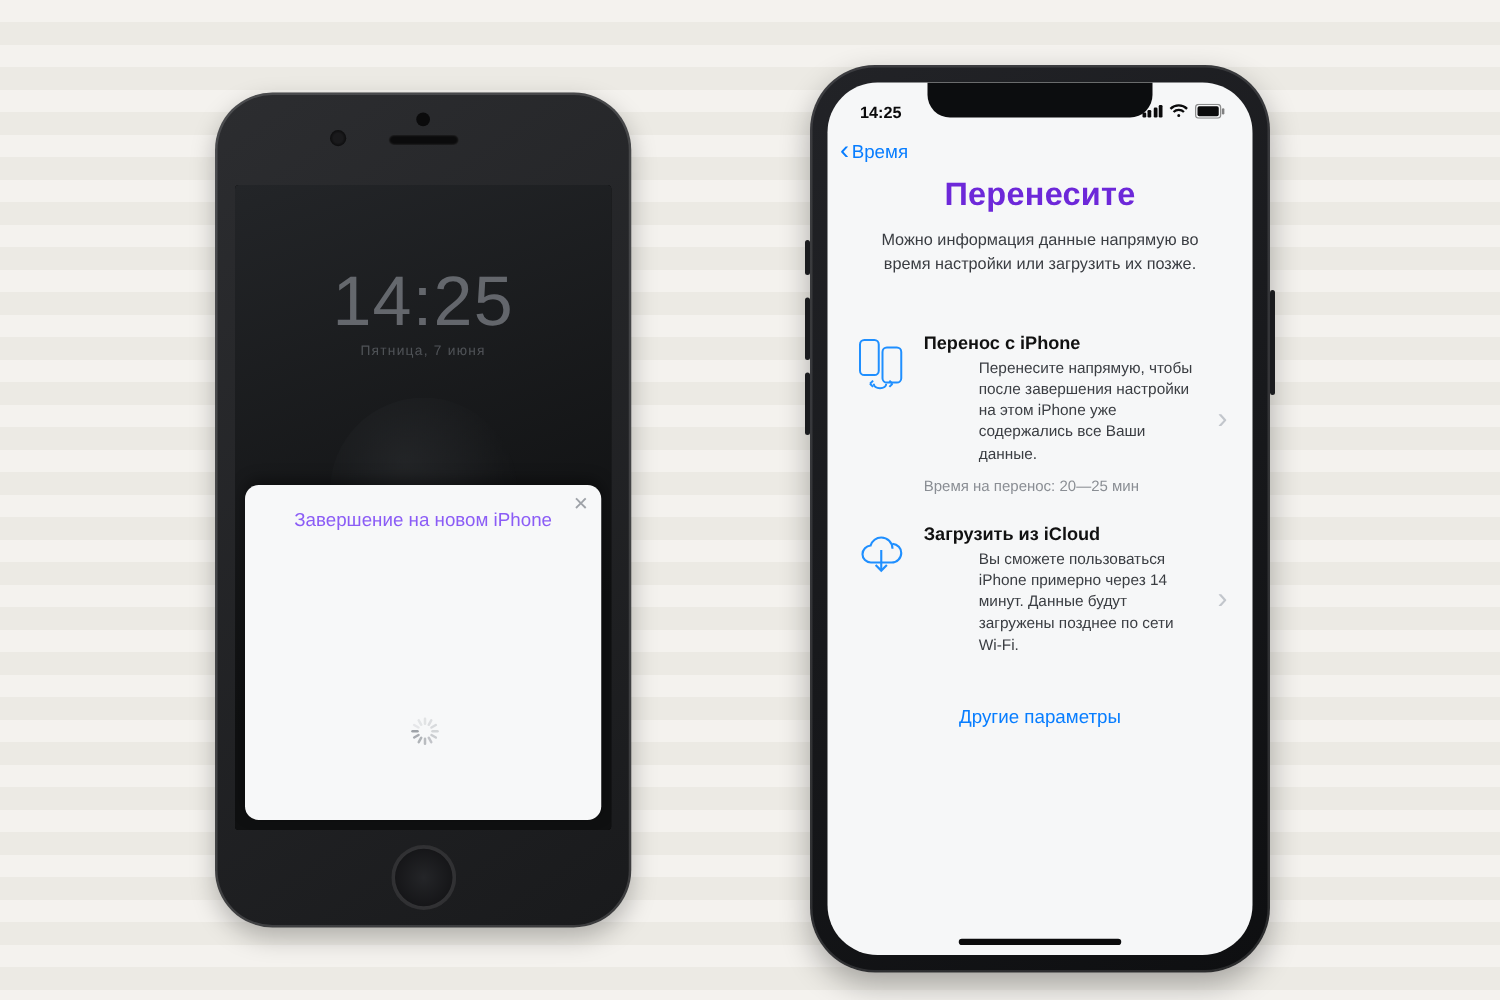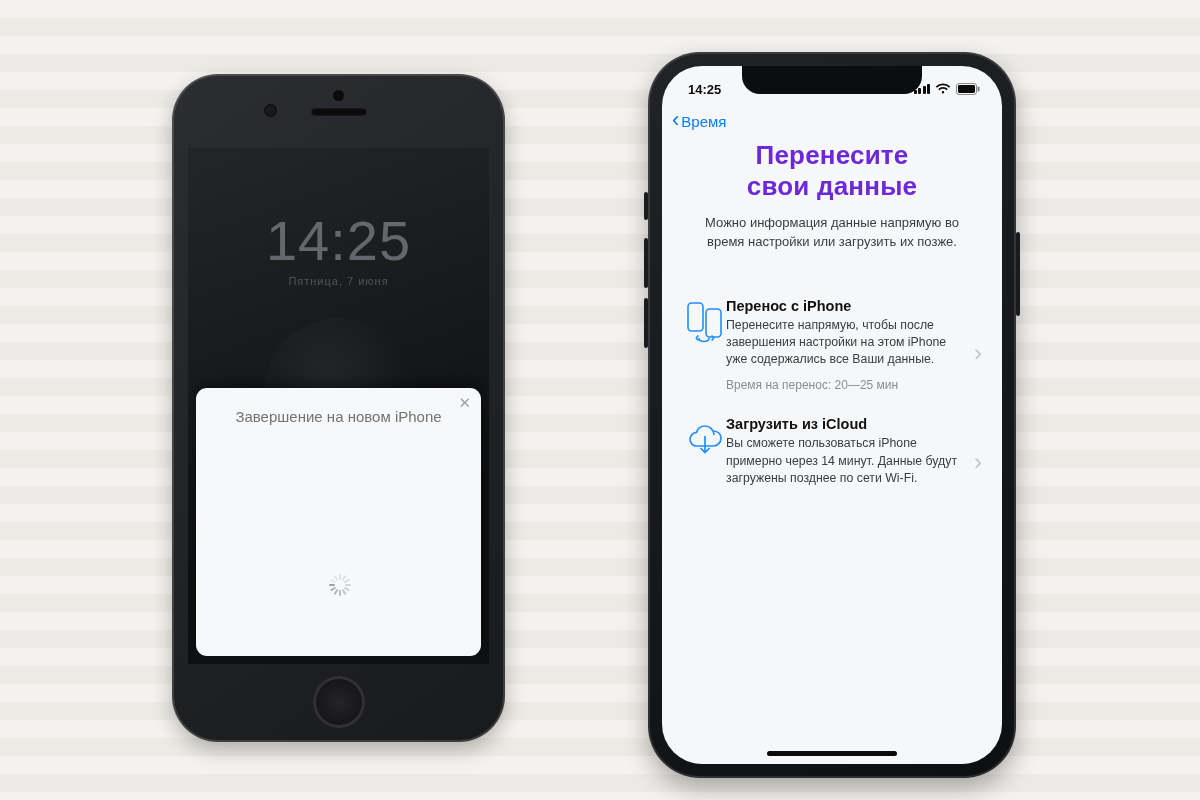--- a/index.html
+++ b/index.html
@@ -101,21 +101,21 @@
     border-radius: 11px;
     padding: 18px 14px 14px 14px;
     text-align: center;
     box-shadow: 0 -4px 12px rgba(0,0,0,.4);
   }
   .old-modal .close {
     position: absolute; top: 6px; right: 10px;
     font-size: 15px; color: #9ea2a8;
   }
   .old-modal-title {
-    font-size: 15px; color: #737373; font-weight: 400;
+    font-size: 15px; color: #8b5cf6; font-weight: 400;
     margin-top: 2px;
   }
   .old-modal-body {
     font-size: 9px; color: #8c9096; line-height: 1.35;
     margin-top: 8px; padding: 0 6px;
   }
   .spinner {
     position: absolute;
     bottom: 60px; left: 50%; transform: translateX(-50%);
     width: 22px; height: 22px;
@@ -193,28 +193,28 @@
   }
   .back-link { color:#077dff; font-size:15px; display:flex; align-items:center; gap:2px; }
   .back-link .chev { font-size:22px; line-height:0; position:relative; top:-1px; }
 
   .content { flex:1; padding: 4px 24px 0 24px; text-align:center; overflow:hidden; }
   .title-lg { font-size:26px; font-weight:700; color:#6d28d9; letter-spacing:.2px; }
   .subtitle { font-size:13px; color:#3a3d42; margin-top:12px; line-height:1.45; padding:0 6px; }
 
   .options { margin-top:42px; text-align:left; }
   .option {
-    display:flex; align-items:flex-start; gap:2px;
+    display:flex; align-items:flex-start; gap:15px;
     padding: 4px 0 20px 0;
     position:relative;
   }
   .opt-icon { width:38px; flex-shrink:0; display:flex; align-items:flex-start; justify-content:center; padding-top:2px; }
   .opt-body { flex:1; padding-right:18px; }
   .opt-title { font-size:14.5px; font-weight:600; color:#111; }
-  .opt-desc { font-size:12.3px; color:#3a3d42; line-height:1.4; margin-top:3px; }
+  .opt-desc { font-size:12.3px; color:#3a3d42; line-height:1.4; margin-top:3px;margin-left:44px; }
   .opt-meta { font-size:12px; color:#8a8e94; margin-top:10px; }
   .chev-right {
     position:absolute; right:-4px; top:38%;
     color:#c2c6cc; font-size:24px; font-weight:300;
   }
 
   .other-link {
     color:#077dff; font-size:15px; text-align:center;
     margin-top:20px;
   }
@@ -295,21 +295,20 @@
 
     <div class="nav-bar">
       <div class="back-link">
         <span class="chev">‹</span>
         <span>Время</span>
       </div>
     </div>
 
     <div class="content">
       <div class="title-lg">Перенесите</div>
-      <div class="title-lg">свои данные</div>
       <div class="subtitle">Можно информация данные напрямую во время настройки или загрузить их позже.</div>
 
       <div class="options">
 
         <div class="option">
           <div class="opt-icon">
             <svg width="38" height="44" viewBox="0 0 38 44">
               <rect x="2" y="3" width="15" height="28" rx="3.5" fill="none" stroke="#1f8fff" stroke-width="1.6"></rect>
               <rect x="20" y="9" width="15" height="28" rx="3.5" fill="none" stroke="#1f8fff" stroke-width="1.6"></rect>
               <path d="M13 38c0 2 2 3.5 5 3.5s5-1.5 5-3.5" fill="none" stroke="#1f8fff" stroke-width="1.6"></path>
@@ -335,17 +334,18 @@
           </div>
           <div class="opt-body">
             <div class="opt-title">Загрузить из iCloud</div>
             <div class="opt-desc">Вы сможете пользоваться iPhone примерно через 14 минут. Данные будут загружены позднее по сети Wi-Fi.</div>
           </div>
           <span class="chev-right">›</span>
         </div>
 
       </div>
 
+      <div class="other-link">Другие параметры</div>
     </div>
 
     <div class="home-indicator"></div>
   </div>
 </div>
 
 </body></html>

